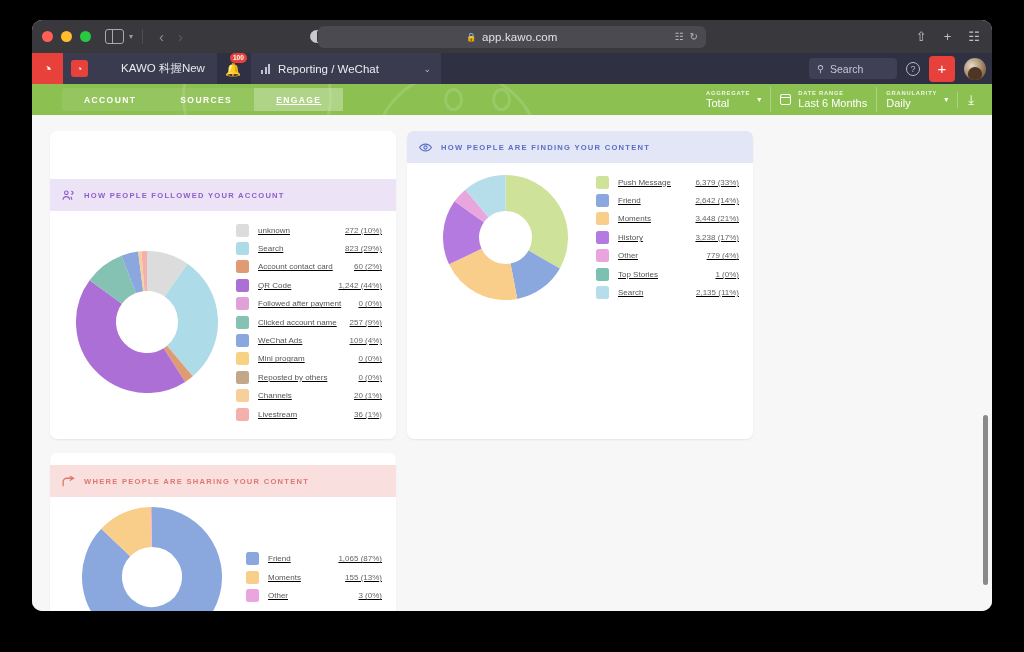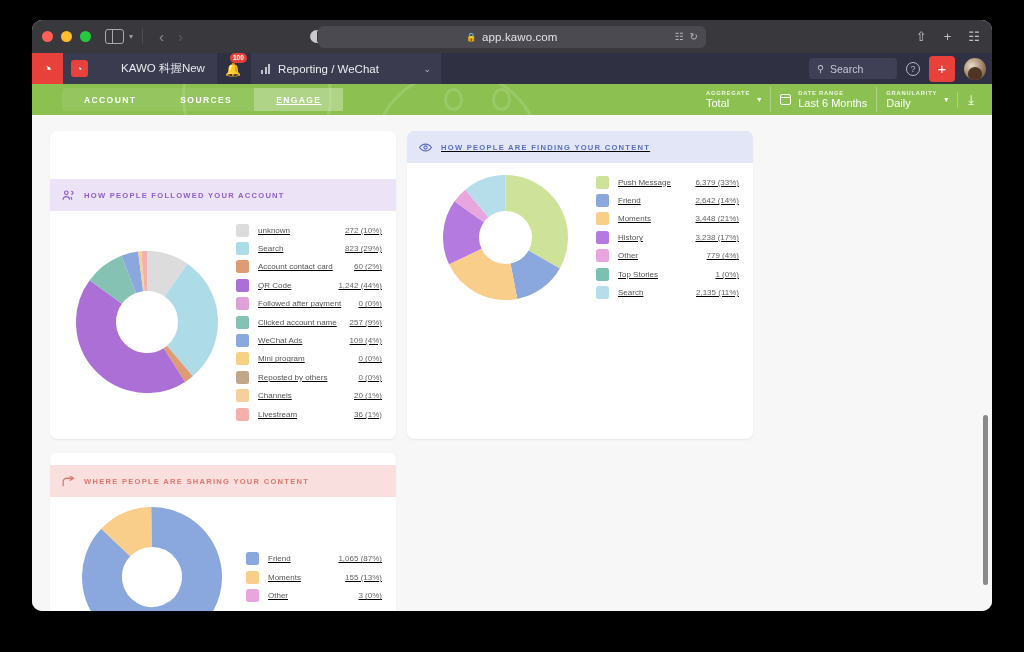--- a/index.html
+++ b/index.html
@@ -340,21 +340,21 @@
                   </div>
                   <div class="lg-row">
                     <span class="sw" style="background: rgb(243, 176, 173);"></span>
                     <span class="lg-name">Livestream</span>
                     <span class="lg-val">36 (1%)</span>
                   </div>
                 </div>
               </div>
             </div>
             <div class="card" style="width: 346px;">
-              <div class="card-hd" style="background: rgb(226, 230, 247); text-decoration: underline;">
+              <div class="card-hd" style="background: rgb(226, 230, 247);">
                 <span style="display: inline-flex;">
                   <svg width="13" height="11" viewBox="0 0 24 16" fill="none" stroke="#5a6fc4" stroke-width="2">
                     <path d="M1 8s4-6.2 11-6.2S23 8 23 8s-4 6.2-11 6.2S1 8 1 8z"></path>
                     <circle cx="12" cy="8" r="3"></circle>
                   </svg>
                 </span>
                 <span class="card-title" style="color: rgb(90, 111, 196);">HOW PEOPLE ARE FINDING YOUR CONTENT</span>
               </div>
               <div class="card-body">
                 <div class="donut-wrap" style="width: 181px;">

